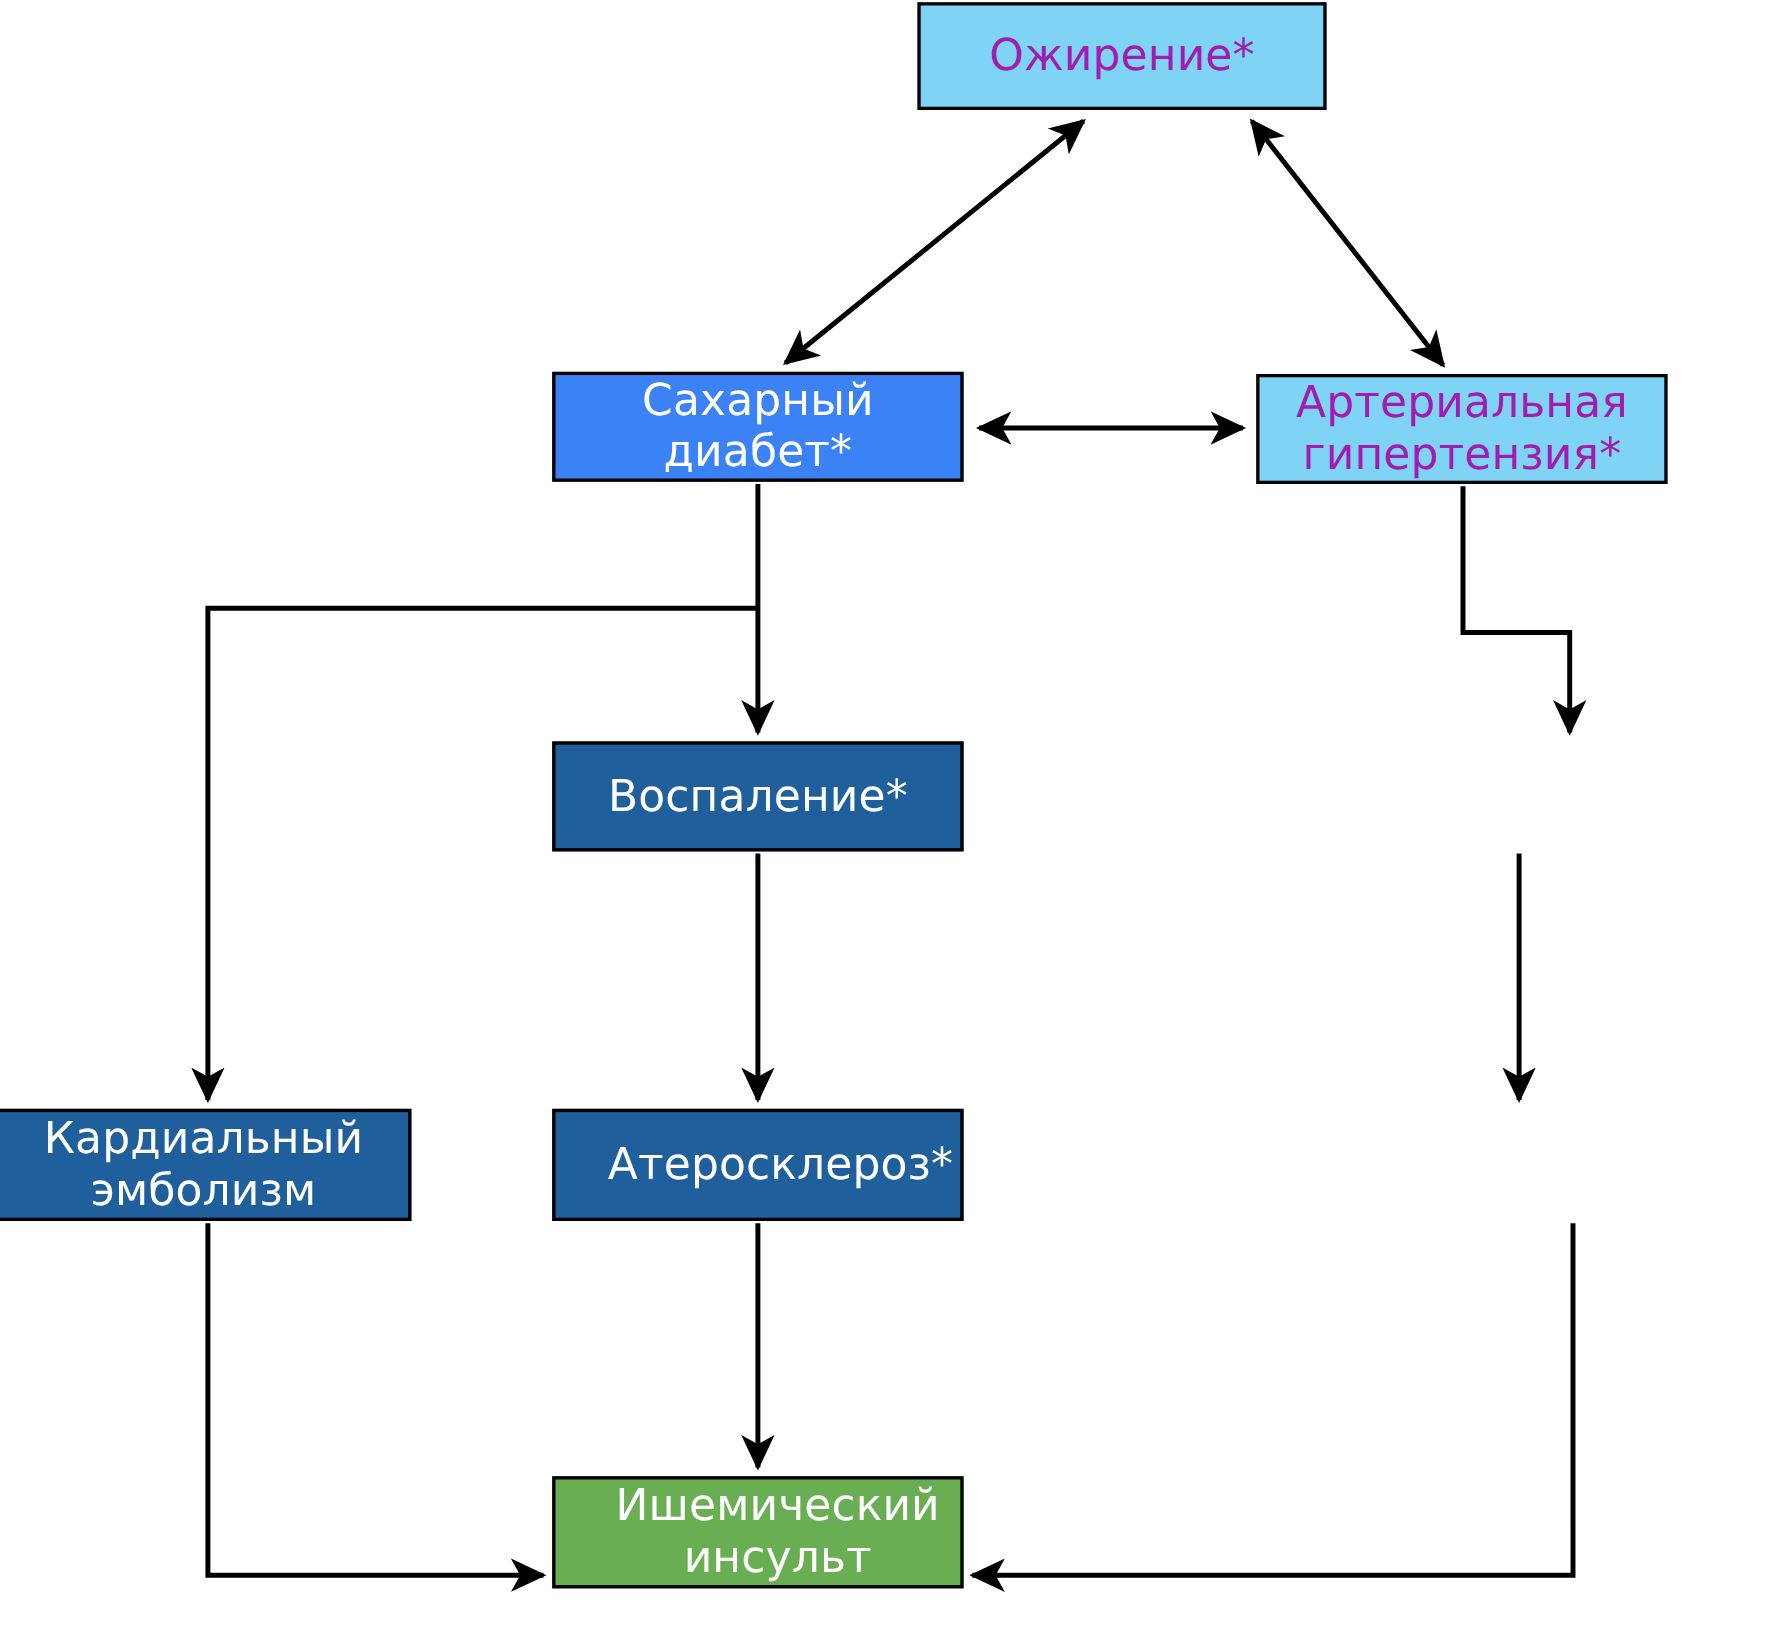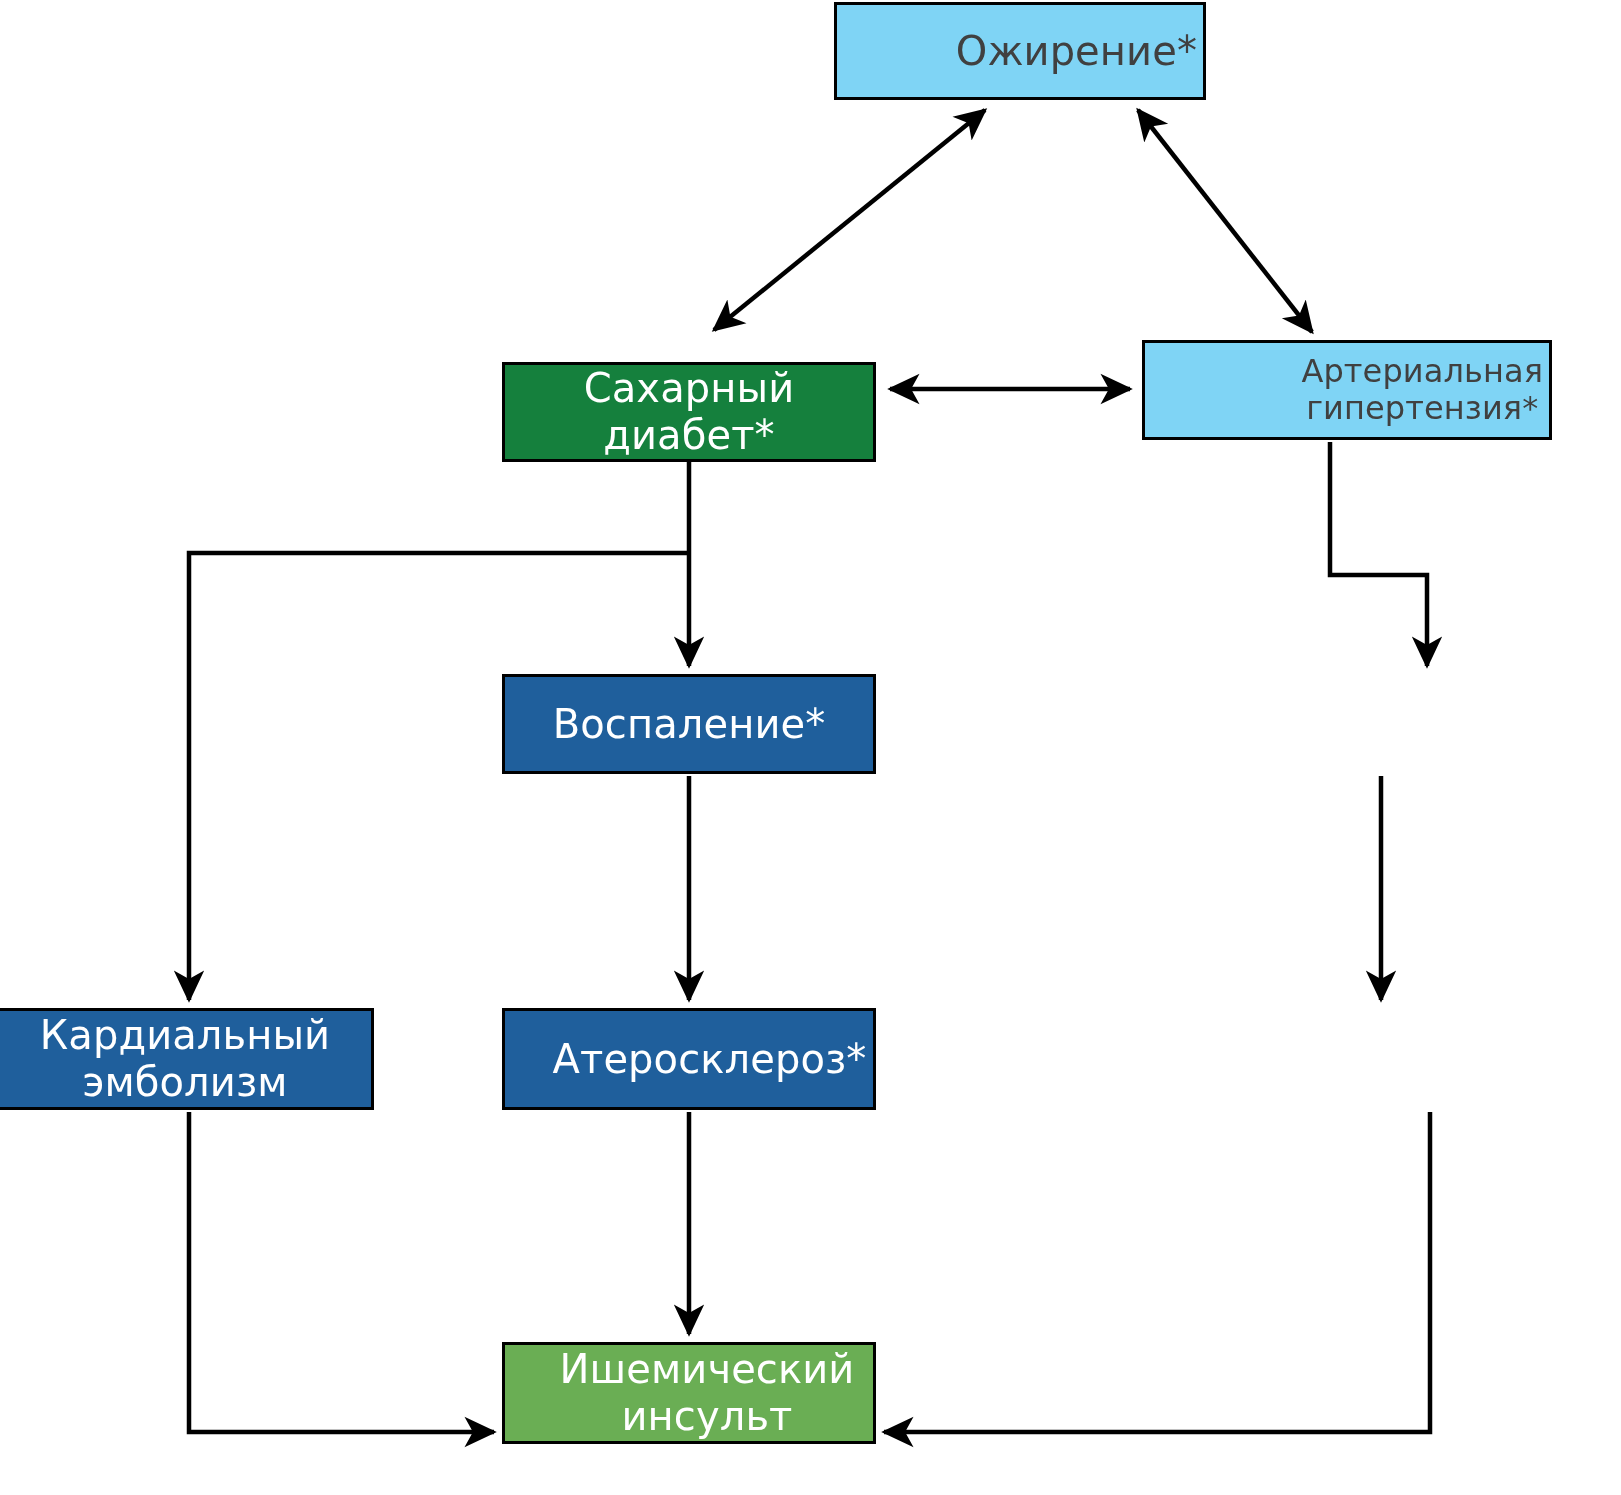--- a/index.html
+++ b/index.html
@@ -34,29 +34,29 @@
     justify-content: center;
     text-align: center;
     line-height: 1.17;
     letter-spacing: 0.1px;
   }
   .node span {
     display: block;
     padding: 0 6px;
     white-space: pre-line;
   }
-  .n-lightblue { background: #7FD4F5; color: #404040; justify-content: flex-end; }
-  .n-red       { background: #15803d; color: #ffffff; margin-top: 24px; }
+  .n-lightblue { background: #7FD4F5; color: #a21caf; }
+  .n-red       { background: #3b82f6; color: #ffffff; }
   .n-darkblue  { background: #1F5F9C; color: #ffffff; }
   .n-green     { background: #6AAE54; color: #ffffff; }
 
   
   #node-obesity            { left: 834px;  top: 2px;    width: 372px;  height: 98px;  font-size: 40px; }
   #node-diabetes           { left: 502px;  top: 338px;  width: 374px;  height: 100px; font-size: 40px; }
-  #node-hypertension       { left: 1142px; top: 340px;  width: 410px;  height: 100px; font-size: 32px; }
+  #node-hypertension       { left: 1142px; top: 340px;  width: 374px;  height: 100px; font-size: 40px; }
   #node-inflammation       { left: 502px;  top: 674px;  width: 374px;  height: 100px; font-size: 40px; }
   #node-vascular-stiffness { left: 1196px; top: 674px;  width: 392px;  height: 100px; font-size: 40px; }
   #node-cardioembolism     { left: -4px;   top: 1008px; width: 378px;  height: 102px; font-size: 40px; }
   #node-atherosclerosis    { left: 502px;  top: 1008px; width: 374px;  height: 102px; font-size: 40px; padding-left: 41px; }
   #node-small-vessel       { left: 1196px; top: 1008px; width: 392px;  height: 102px; font-size: 40px; }
   #node-stroke             { left: 502px;  top: 1342px; width: 374px;  height: 102px; font-size: 40px; padding-left: 36px; }
 </style>
 </head>
 <body>
 

